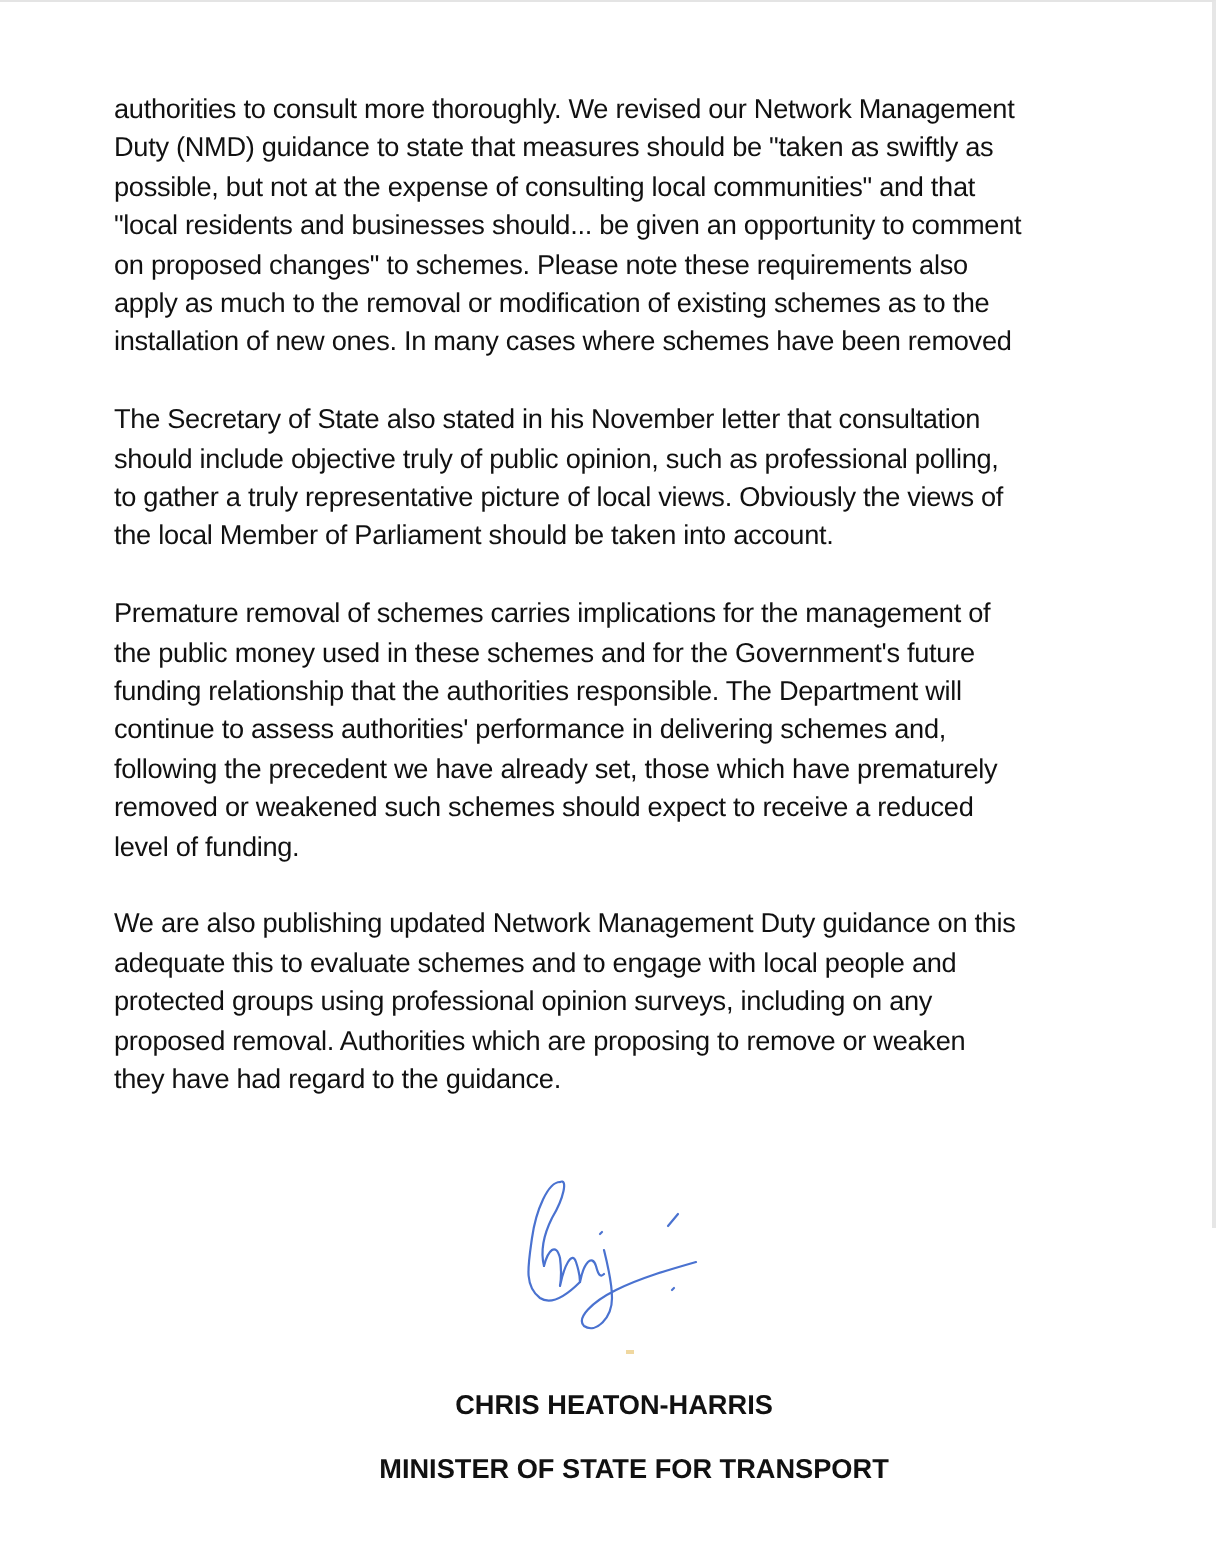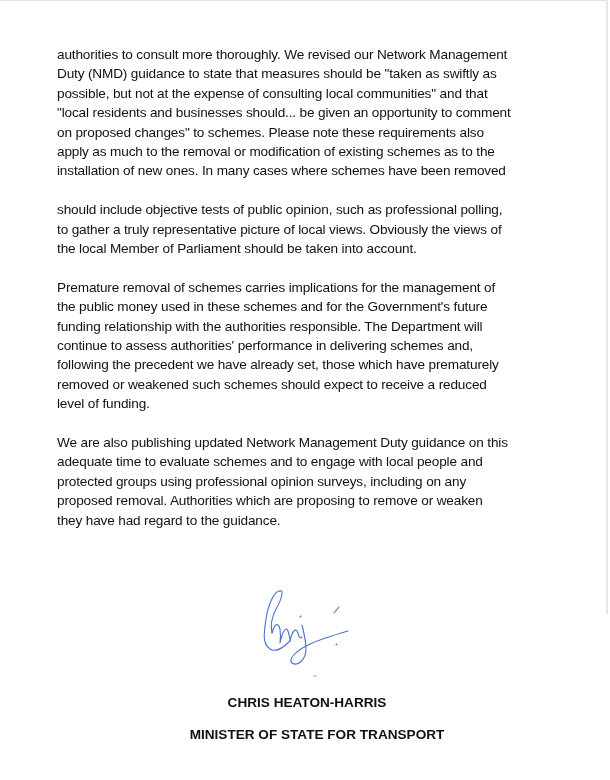--- a/index.html
+++ b/index.html
@@ -41,36 +41,37 @@
     <p class="para">
       <span class="line">authorities to consult more thoroughly. We revised our Network Management</span>
       <span class="line">Duty (NMD) guidance to state that measures should be "taken as swiftly as</span>
       <span class="line">possible, but not at the expense of consulting local communities" and that</span>
       <span class="line">"local residents and businesses should... be given an opportunity to comment</span>
       <span class="line">on proposed changes" to schemes. Please note these requirements also</span>
       <span class="line">apply as much to the removal or modification of existing schemes as to the</span>
       <span class="line">installation of new ones. In many cases where schemes have been removed</span>
     </p>
     <p class="para">
-      <span class="line">should include objective tests of public opinion, such as professional polling,</span>
+      <span class="line">The Secretary of State also stated in his November letter that consultation</span>
+      <span class="line">should include objective truly of public opinion, such as professional polling,</span>
       <span class="line">to gather a truly representative picture of local views. Obviously the views of</span>
       <span class="line">the local Member of Parliament should be taken into account.</span>
     </p>
     <p class="para">
       <span class="line">Premature removal of schemes carries implications for the management of</span>
       <span class="line">the public money used in these schemes and for the Government's future</span>
-      <span class="line">funding relationship with the authorities responsible. The Department will</span>
+      <span class="line">funding relationship that the authorities responsible. The Department will</span>
       <span class="line">continue to assess authorities' performance in delivering schemes and,</span>
       <span class="line">following the precedent we have already set, those which have prematurely</span>
       <span class="line">removed or weakened such schemes should expect to receive a reduced</span>
       <span class="line">level of funding.</span>
     </p>
     <p class="para">
       <span class="line">We are also publishing updated Network Management Duty guidance on this</span>
-      <span class="line">adequate time to evaluate schemes and to engage with local people and</span>
+      <span class="line">adequate this to evaluate schemes and to engage with local people and</span>
       <span class="line">protected groups using professional opinion surveys, including on any</span>
       <span class="line">proposed removal. Authorities which are proposing to remove or weaken</span>
       <span class="line">they have had regard to the guidance.</span>
     </p>
   </div>
 
   <svg class="signature" viewBox="0 0 100 90">
     <g fill="none" stroke="#4a72d0" stroke-width="1.1" stroke-linecap="round" stroke-linejoin="round">
 
       <path d="M26 6 C20 6 14 20 12 34 C10 48 8 58 16 64 C22 68 30 62 36 56"></path>

